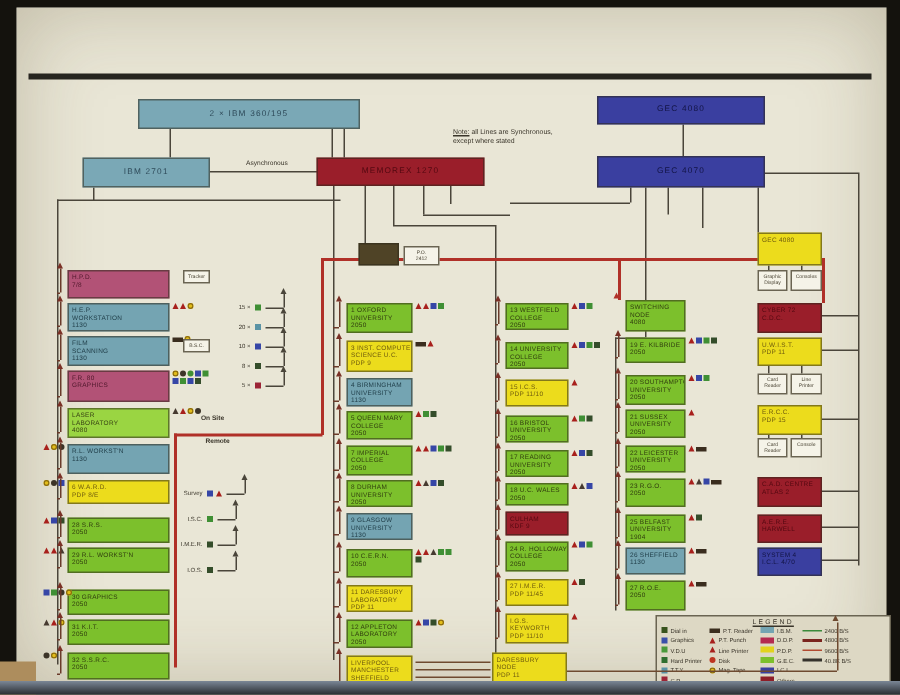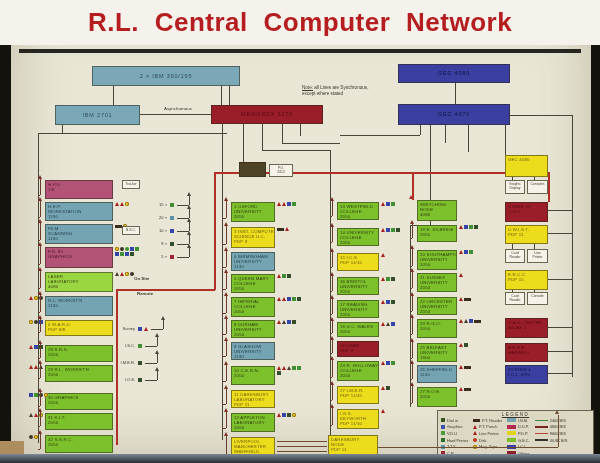--- a/index.html
+++ b/index.html
@@ -64,23 +64,20 @@
        color:#3a352a;white-space:nowrap}
   .lsw{width:9px;height:4px;flex:none}
   .lline{width:13px;height:1.6px;flex:none}
   .lsq{width:4px;height:4px;flex:none}
 </style>
 </head>
 <body>
 
 <div id="photo">
   <div id="board-bg"></div>
-  <div id="title-strip">
-    <h1>R.L. Central Computer Network</h1>
-  </div>
   <div id="rule"></div>
 
   <div id="diagram">
     <div id="note">
       <span class="u">Note:</span>
       <span>all Lines are Synchronous,</span>
       <div>except where stated</div>
     </div>
     <div class="small-label" style="left:164px;top:106px">Asynchronous</div>
     <div class="small-label" style="left:134px;top:276px;font-weight:bold">On Site</div>

